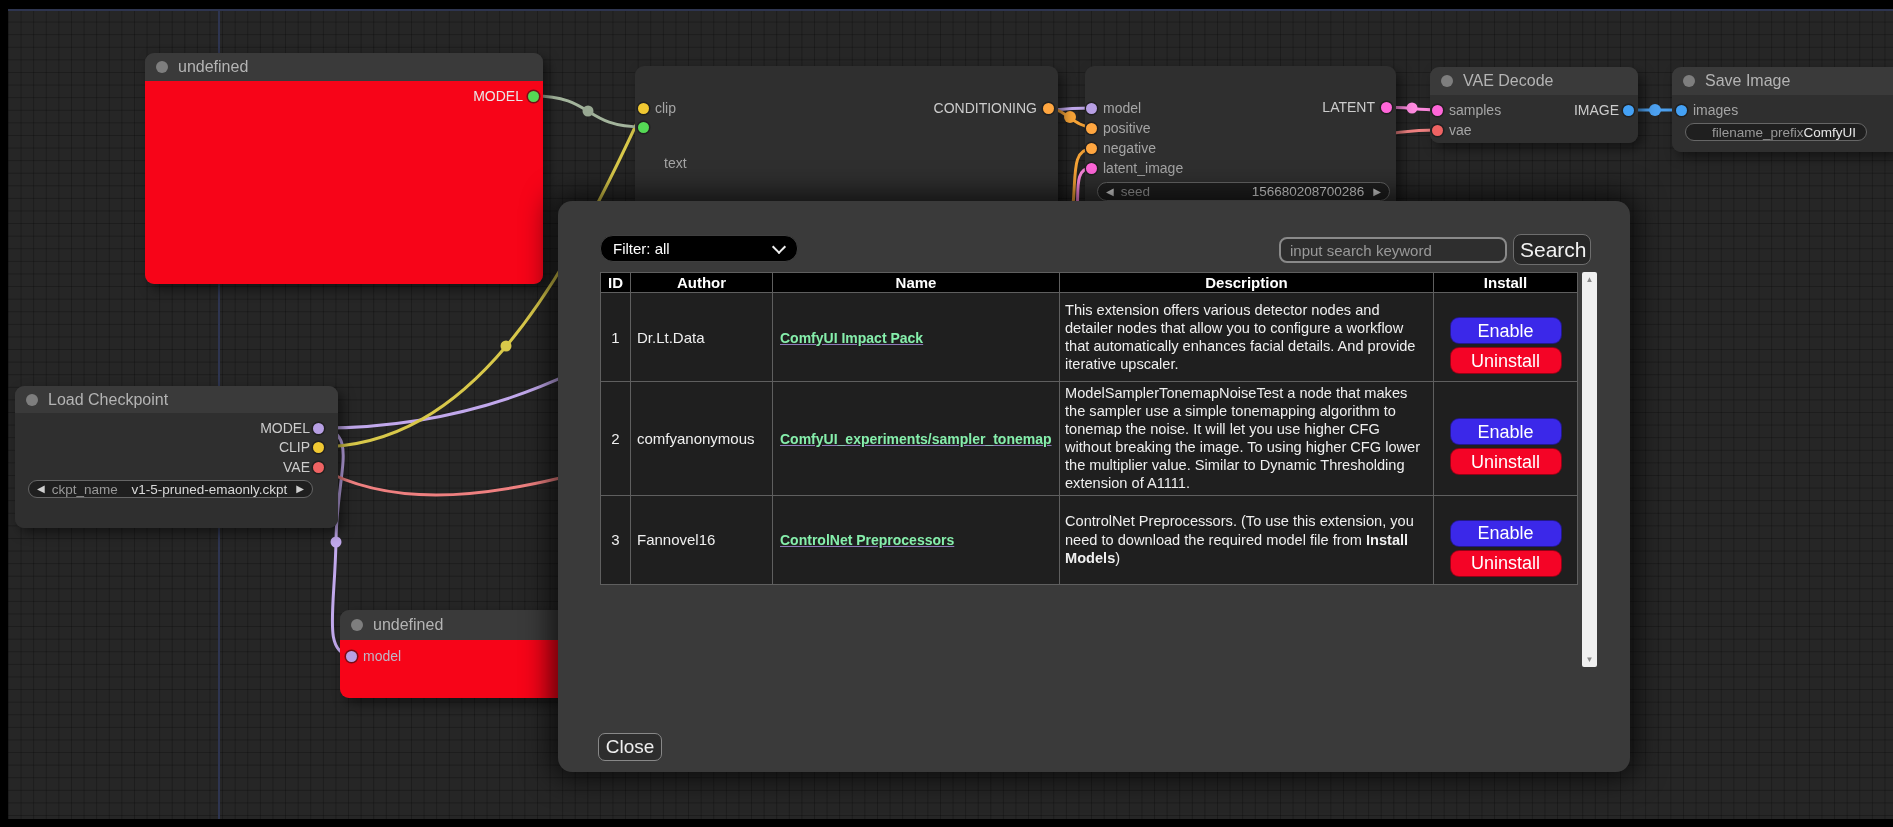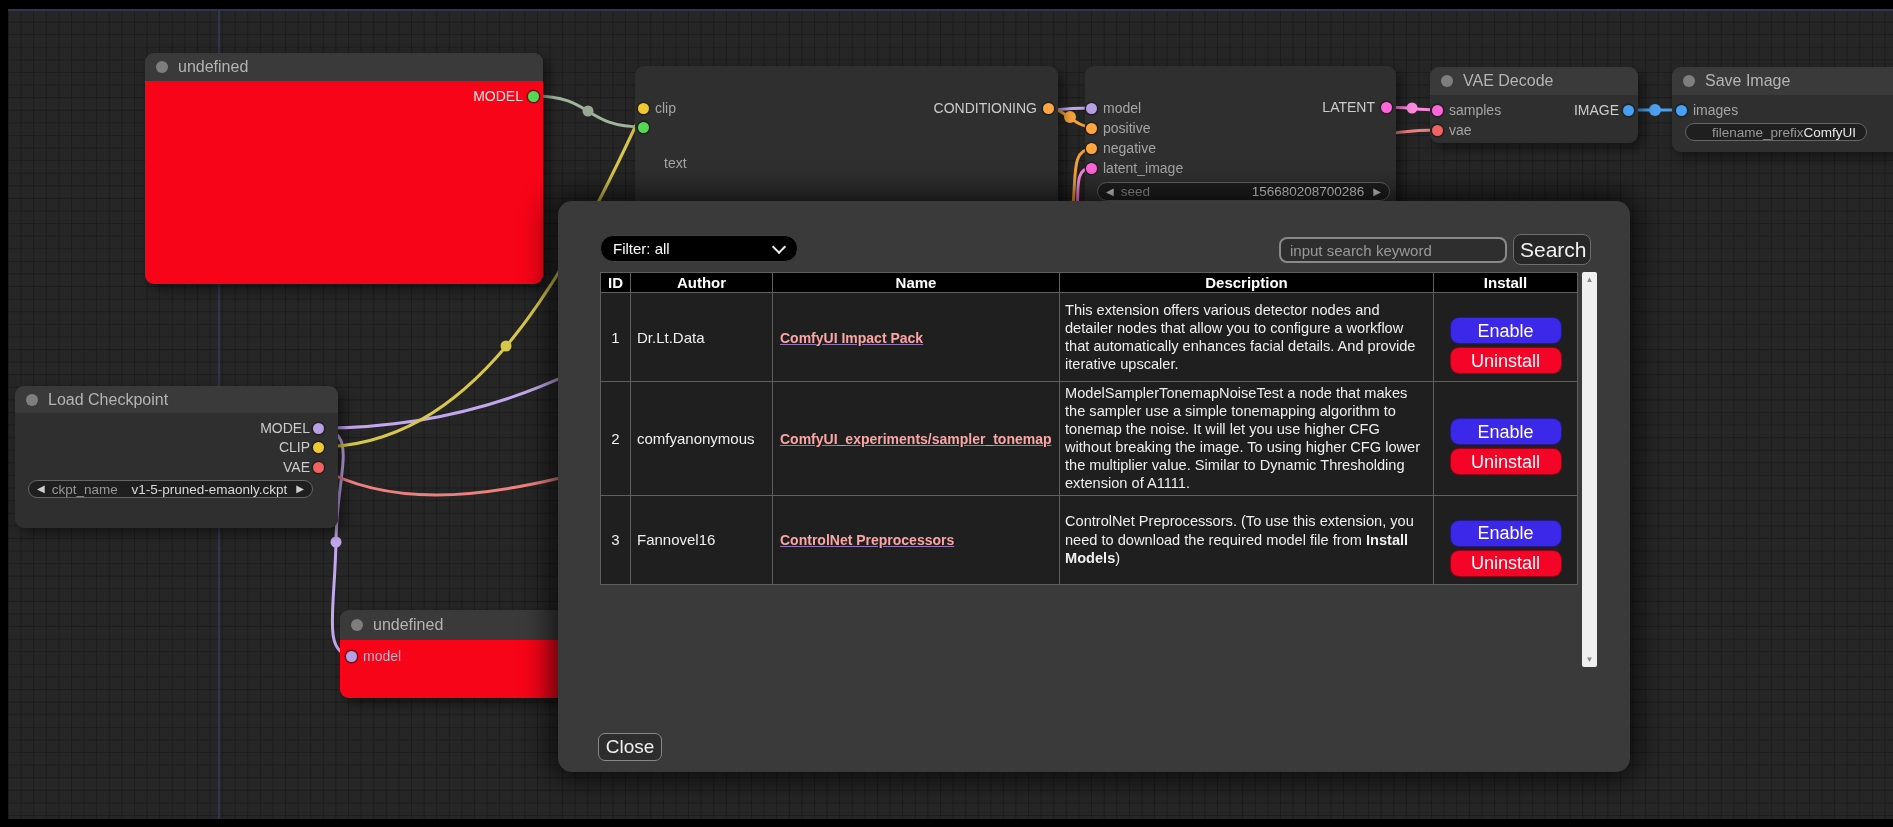--- a/index.html
+++ b/index.html
@@ -47,21 +47,21 @@
   .search-btn{position:absolute;left:955px;top:33px;width:78px;height:31px;background:#272727;
         border:1.5px solid #6e6e6e;border-radius:8px;color:#f2f2f2;font-size:21px;
         font-family:"Liberation Sans",sans-serif;cursor:pointer;}
   .grid-wrap{position:absolute;left:42px;top:71px;width:982px;height:395px;overflow:hidden;}
   table.ext{border-collapse:collapse;width:977px;table-layout:fixed;font-size:15px;color:#efefef;}
   table.ext th{background:#000;color:#fff;font-weight:bold;border:1px solid #5f5f5f;padding:1px 2px;height:17px;}
   table.ext td{background:#1f1f1f;border:1px solid #5f5f5f;vertical-align:middle;}
   td.c-id{text-align:center;}
   td.c-author{padding:2px 6px;}
   td.c-name{padding:2px 7px;white-space:nowrap;}
-  td.c-name a{color:#fca5a5;font-weight:bold;font-size:14px;text-decoration:underline;
+  td.c-name a{color:#86efac;font-weight:bold;font-size:14px;text-decoration:underline;
               text-decoration-color:#8d79b8;}
   td.c-desc{padding:2px 5px;font-size:14.6px;line-height:1.24;}
   td.c-install{text-align:center;padding:4px 0;}
   .btn-enable,.btn-uninstall{display:block;width:112px;height:27px;margin:3px auto;border-radius:9px;
         border:1px solid rgba(0,0,0,.4);color:#fff;font-size:18px;font-family:"Liberation Sans",sans-serif;
         cursor:pointer;line-height:1;}
   .btn-enable{background:#3b28e9;margin-top:20px;}
   .btn-uninstall{background:#f40426;}
   .scrollbar{position:absolute;left:1024px;top:71px;width:15px;height:395px;background:#f0f0f0;border-radius:2px;}
   .scrollbar .up,.scrollbar .dn{position:absolute;left:0;width:15px;font-size:8px;color:#8a8a8a;text-align:center;}

